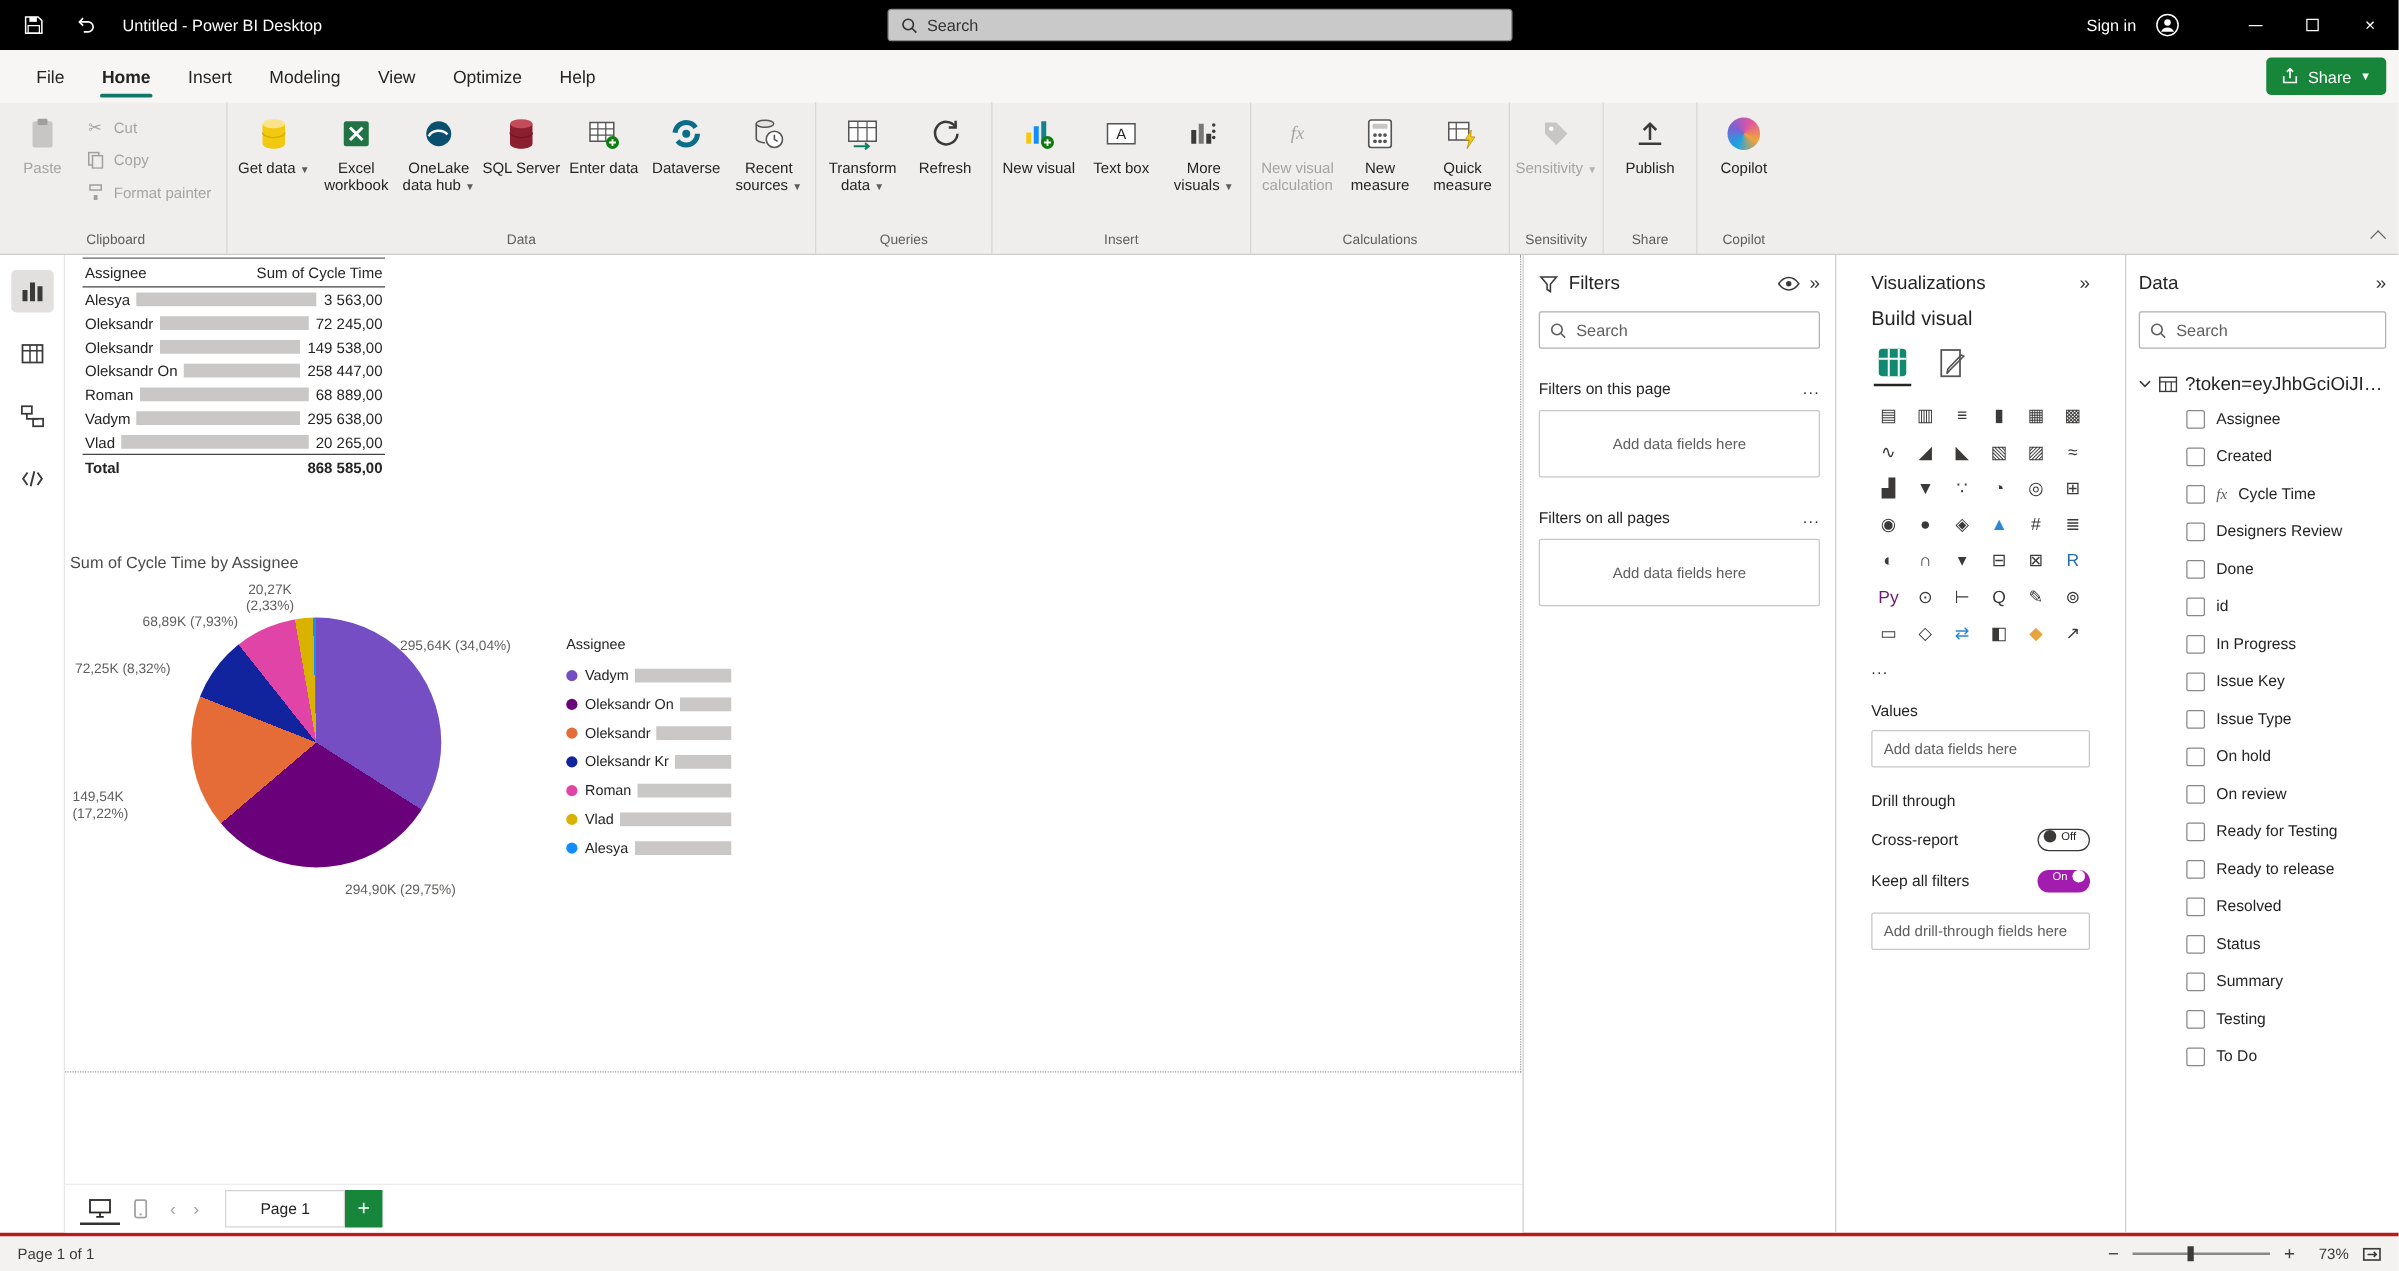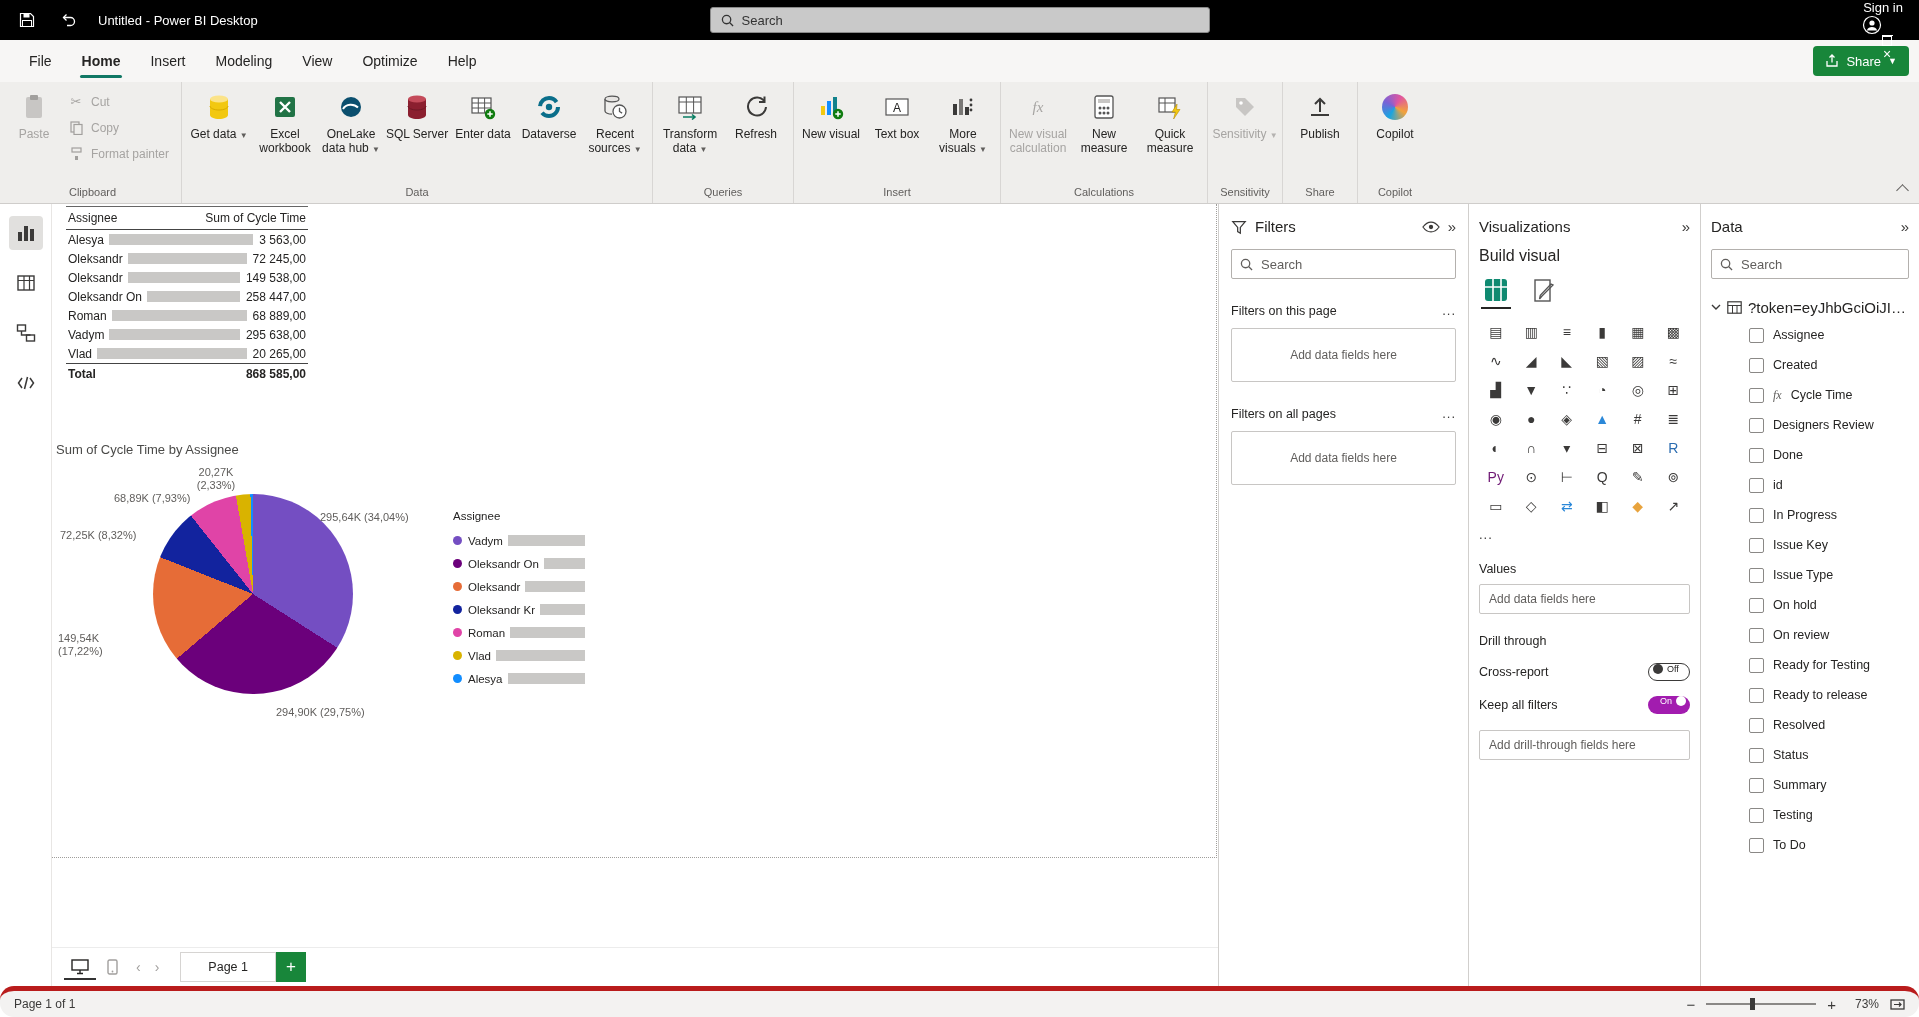--- a/index.html
+++ b/index.html
@@ -18,21 +18,21 @@
   }
   .tb-icon { display: flex; align-items: center; justify-content: center; width: 26px; height: 26px; cursor: pointer; }
   .tb-title { font-size: 13px; color: #fff; white-space: nowrap; }
   .tb-search {
     position: absolute; left: 50%; top: 7px; transform: translateX(-50%);
     width: 500px; height: 26px; background: #c9c9c9; border: 1px solid #8a8a8a;
     border-radius: 3px; display: flex; align-items: center; gap: 8px; padding: 0 10px;
   }
   .tb-search input { flex: 1; border: none; outline: none; background: transparent; font-size: 13px; color: #1f1f1f; font-family: inherit; }
   .tb-search input::placeholder { color: #333; opacity: 1; }
-  .tb-right { margin-left: auto; display: flex; align-items: center; height: 100%; flex-direction: column; }
+  .tb-right { margin-left: auto; display: flex; align-items: center; height: 100%; }
   .signin { font-size: 13px; margin-right: 8px; cursor: pointer; }
   .avatar-btn { width: 34px; height: 40px; display: flex; align-items: center; justify-content: center; cursor: pointer; margin-right: 30px; }
   .win-btn { width: 46px; height: 40px; display: flex; align-items: center; justify-content: center; cursor: pointer; color: #fff; font-size: 14px; }
   .min-glyph { width: 11px; height: 1px; background: #fff; }
   .max-glyph { width: 10px; height: 10px; border: 1px solid #fff; }
 
   
   .menubar { height: 42px; background: #f7f6f5; display: flex; align-items: center; padding-left: 14px; }
   .menu-item { padding: 0 15px; height: 100%; display: flex; align-items: center; font-size: 14px; color: #252423; cursor: pointer; position: relative; white-space: nowrap; }
   .menu-item.active { font-weight: bold; }
@@ -109,21 +109,21 @@
   .hdr-icon { cursor: pointer; display: flex; align-items: center; color: #3b3a39; }
   .collapse-gly { font-size: 15px; color: #3b3a39; cursor: pointer; }
   .search-box { margin-top: 14px; height: 30px; border: 1px solid #b3b0ad; border-radius: 2px; display: flex; align-items: center; gap: 8px; padding: 0 8px; background: #fff; }
   .search-box input { flex: 1; border: none; outline: none; font-size: 13px; color: #252423; background: transparent; font-family: inherit; min-width: 0; }
   .search-box input::placeholder { color: #605e5c; opacity: 1; }
   .section-row { display: flex; align-items: center; justify-content: space-between; margin-top: 24px; font-size: 12.5px; }
   .more-dots { color: #3b3a39; letter-spacing: 1px; cursor: pointer; font-size: 13px; }
   .add-box { margin-top: 10px; border: 1px solid #c8c6c4; border-radius: 2px; height: 54px; display: flex; align-items: center; justify-content: center; font-size: 12px; color: #605e5c; }
 
   .filters-pane { width: 250px; }
-  .viz-pane { width: 232px; padding: 14px 10px; }
+  .viz-pane { width: 232px; padding: 14px 28px; }
   .data-pane { width: 219px; padding: 14px 10px; }
 
   .build-label { margin-top: 12px; font-size: 16px; }
   .mode-row { display: flex; gap: 18px; margin-top: 8px; padding-left: 2px; }
   .mode-btn { width: 30px; height: 36px; display: flex; align-items: center; justify-content: center; cursor: pointer; }
   .mode-btn.selected { border-bottom: 2px solid #252423; }
   .vgrid { display: grid; grid-template-columns: repeat(6, 1fr); gap: 3px 2px; margin-top: 10px; }
   .vicon { height: 26px; display: flex; align-items: center; justify-content: center; font-size: 14px; color: #3b3a39; cursor: pointer; border-radius: 2px; }
   .values-label, .drill-label { margin-top: 20px; font-size: 12.5px; }
   .add-line { margin-top: 8px; border: 1px solid #c8c6c4; border-radius: 2px; height: 30px; display: flex; align-items: center; padding: 0 9px; font-size: 12px; color: #605e5c; }
@@ -143,21 +143,21 @@
 
   
   .tabbar { height: 39px; display: flex; align-items: center; padding-left: 12px; background: #fff; border-top: 1px solid #ececec; }
   .vbtn { padding: 5px 7px 3px; cursor: pointer; border-bottom: 2px solid transparent; margin-right: 4px; }
   .vbtn.active { border-bottom-color: #333; }
   .nav-chev { color: #a19f9d; font-size: 14px; padding: 0 7px; cursor: pointer; }
   .page-tab { height: 30px; display: flex; align-items: center; padding: 0 27px; background: #fff; border: 1px solid #d6d4d2; font-size: 12.5px; margin-left: 14px; cursor: pointer; }
   .add-page { width: 30px; height: 30px; background: #18863a; color: #fff; display: flex; align-items: center; justify-content: center; font-size: 17px; cursor: pointer; border: none; }
 
   
-  .statusbar { height: 31px; background: #f3f2f1; border-top: 5px solid #b91c1c; display: flex; align-items: center; padding: 0 14px; font-size: 12px; color: #3b3a39; border-radius: 14px; }
+  .statusbar { height: 31px; background: #f3f2f1; border-top: 3px solid #b91c1c; display: flex; align-items: center; padding: 0 14px; font-size: 12px; color: #3b3a39; }
   .sb-right { margin-left: auto; display: flex; align-items: center; gap: 11px; }
   .zoom-sign { font-size: 15px; cursor: pointer; color: #3b3a39; }
   .zoom-track { width: 110px; height: 2px; background: #8a8886; position: relative; cursor: pointer; }
   .zoom-handle { position: absolute; left: 40%; top: -5px; width: 5px; height: 12px; background: #3b3a39; }
   .zoom-pct { min-width: 32px; text-align: right; }
 </style>
 </head>
 <body>
 
 <div class="titlebar">

